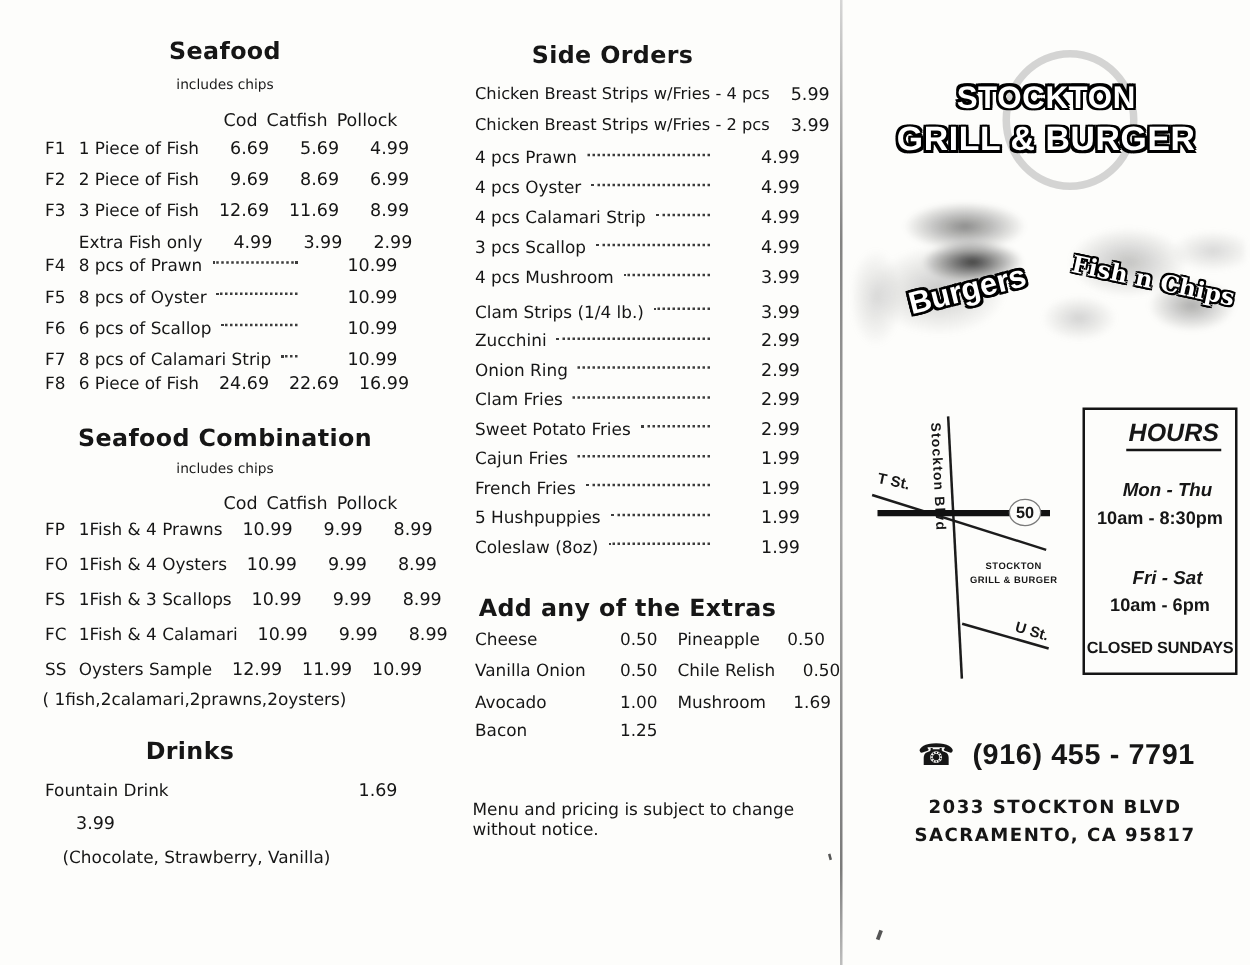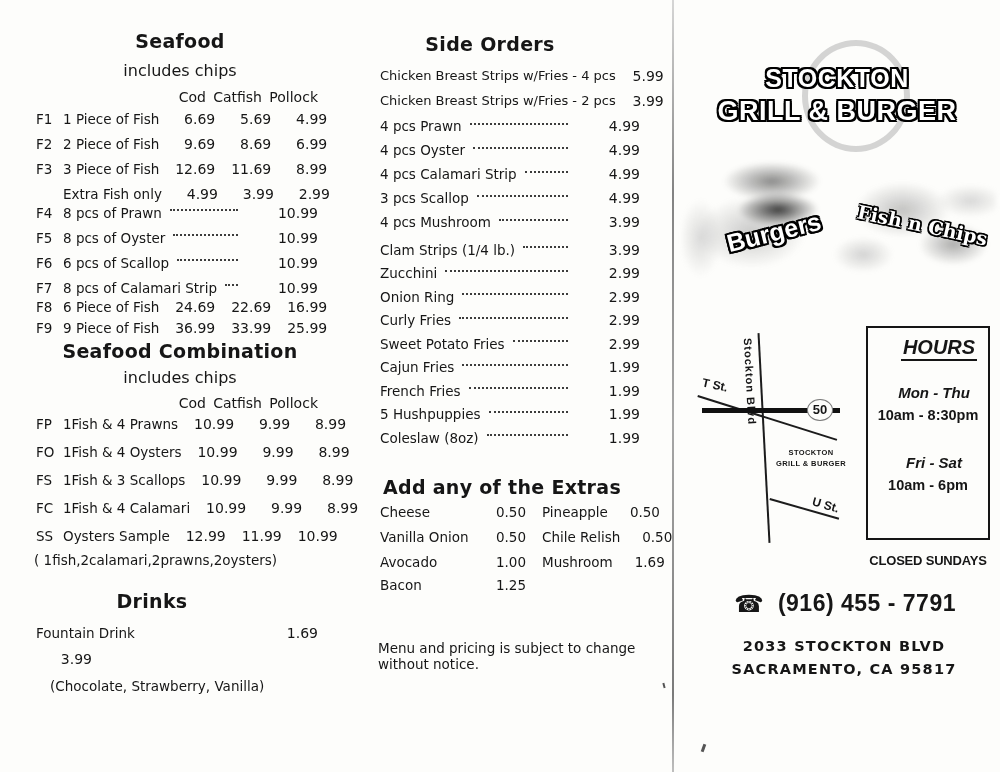--- a/index.html
+++ b/index.html
@@ -5,21 +5,21 @@
   html,body{margin:0;padding:0;background:#d8d8d8;}
   .page{position:relative;width:1000px;height:772px;background:#fdfdfb;overflow:hidden;
         font-family:"DejaVu Sans",sans-serif;color:#161616;}
   .col{position:absolute;top:0;height:772px;}
   .col-left{left:0;width:332px;}
   .col-mid{left:346px;width:320px;}
   .col-right{left:674px;width:326px;}
   .abs{position:absolute;left:0;right:0;margin-left:28px;}
 
   .sec-title{font-weight:bold;font-size:19px;text-align:center;letter-spacing:.3px;}
-  .subtitle{font-size:16px;text-align:center;}
+  .subtitle{font-size:11px;text-align:center;}
 
   .row{display:flex;align-items:center;font-size:13.5px;padding:0 14px 0 8px;}
   .h25{height:25px}.h24{height:24px}.h235{height:23.5px}.h21{height:21px}
   .h26{height:26px}.h28{height:28px}.h20{height:20px}
   .code{width:27px;flex:none;}
   .iname{flex:none;white-space:nowrap;}
   .grow{flex:1;}
   .pcol{width:56px;flex:none;text-align:right;font-size:14px;white-space:nowrap;}
   .leader{flex:1;border-bottom:2px dotted #3c3c3c;margin:0 24px 5px 8px;height:0;min-width:12px;}
   .hdr .pcol{font-size:14px;}
@@ -79,21 +79,21 @@
   .ust-label{position:absolute;left:138px;top:498px;font:bold 12px "Liberation Sans",sans-serif;
         transform:rotate(16deg);}
 
   .hours-box{position:absolute;left:192px;top:326px;width:120px;height:210px;
         border:2.5px solid #151515;background:#fdfdfb;font-family:"Liberation Sans",sans-serif;}
   .hours-box > div{position:absolute;left:0;right:0;text-align:center;}
   .hours-title{top:8px;font-size:20px;font-weight:bold;font-style:italic;}
   .hours-title span{border-bottom:2.5px solid #151515;padding:0 2px 1px;margin-left:22px;}
   .hours-days{font-size:15px;font-weight:bold;font-style:italic;padding-left:12px;}
   .hours-time{font-size:14.5px;font-weight:bold;}
-  .hours-closed{top:182px;font-size:13px;font-weight:bold;letter-spacing:-.2px;margin-top:43px;}
+  .hours-closed{top:182px;font-size:13px;font-weight:bold;letter-spacing:-.2px;}
 
   .phone-row{position:absolute;left:36px;top:590px;width:270px;display:flex;align-items:center;
         justify-content:center;gap:14px;}
   .phone-glyph{font-size:24px;line-height:1;}
   .phone-number{font:bold 23px "Liberation Sans",sans-serif;letter-spacing:.5px;white-space:nowrap;}
   .addr{position:absolute;left:20px;width:300px;text-align:center;font-size:14.5px;font-weight:bold;
         letter-spacing:1.2px;white-space:nowrap;}
 
   .speck{position:absolute;background:#555;}
 </style>
@@ -176,27 +176,20 @@
     </div>
 
     <div class="abs" style="top:296px">
       <div class="row h21">
         <span class="code">F8</span>
         <span class="iname grow">6 Piece of Fish</span>
         <span class="pcol">24.69</span>
         <span class="pcol">22.69</span>
         <span class="pcol">16.99</span>
       </div>
-      <div class="row h21">
-        <span class="code">F9</span>
-        <span class="iname grow">9 Piece of Fish</span>
-        <span class="pcol">36.99</span>
-        <span class="pcol">33.99</span>
-        <span class="pcol">25.99</span>
-      </div>
     </div>
 
     <div class="abs sec-title" style="top:340px">Seafood Combination</div>
     <div class="abs subtitle" style="top:368px">includes chips</div>
 
     <div class="abs" style="top:393px">
       <div class="row h20 hdr">
         <span class="code"></span>
         <span class="iname grow"></span>
         <span class="pcol">Cod</span>
@@ -312,21 +305,21 @@
         <span class="iname">Zucchini</span>
         <span class="leader"></span>
         <span class="pcol">2.99</span>
       </div>
       <div class="row m-row h235">
         <span class="iname">Onion Ring</span>
         <span class="leader"></span>
         <span class="pcol">2.99</span>
       </div>
       <div class="row m-row h235">
-        <span class="iname">Curly Fries</span>
+        <span class="iname">Clam Fries</span>
         <span class="leader"></span>
         <span class="pcol">2.99</span>
       </div>
       <div class="row m-row h235">
         <span class="iname">Sweet Potato Fries</span>
         <span class="leader"></span>
         <span class="pcol">2.99</span>
       </div>
       <div class="row m-row h235">
         <span class="iname">Cajun Fries</span>

